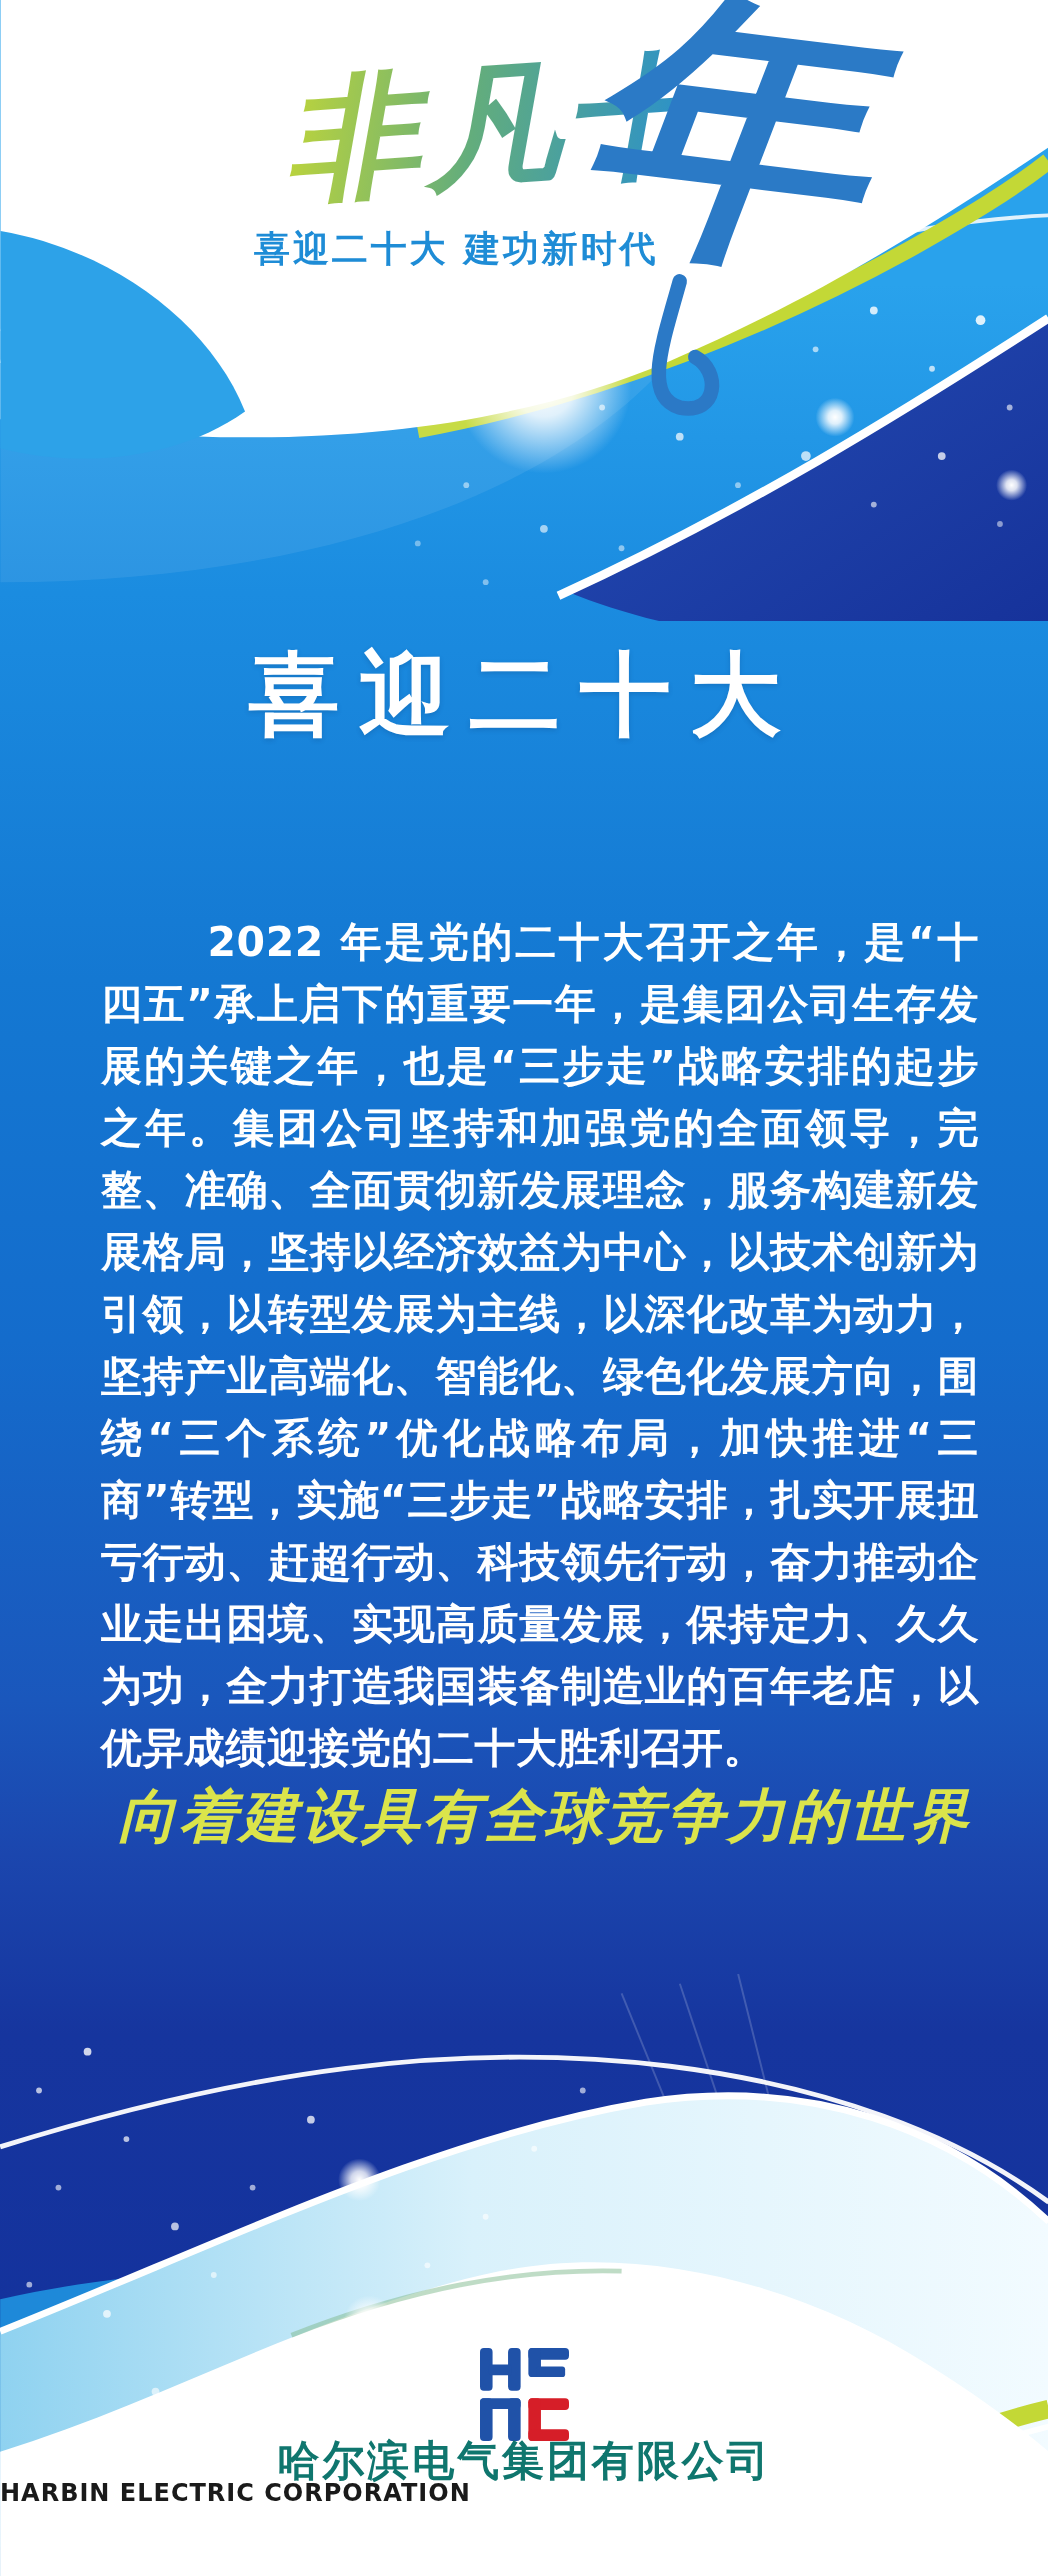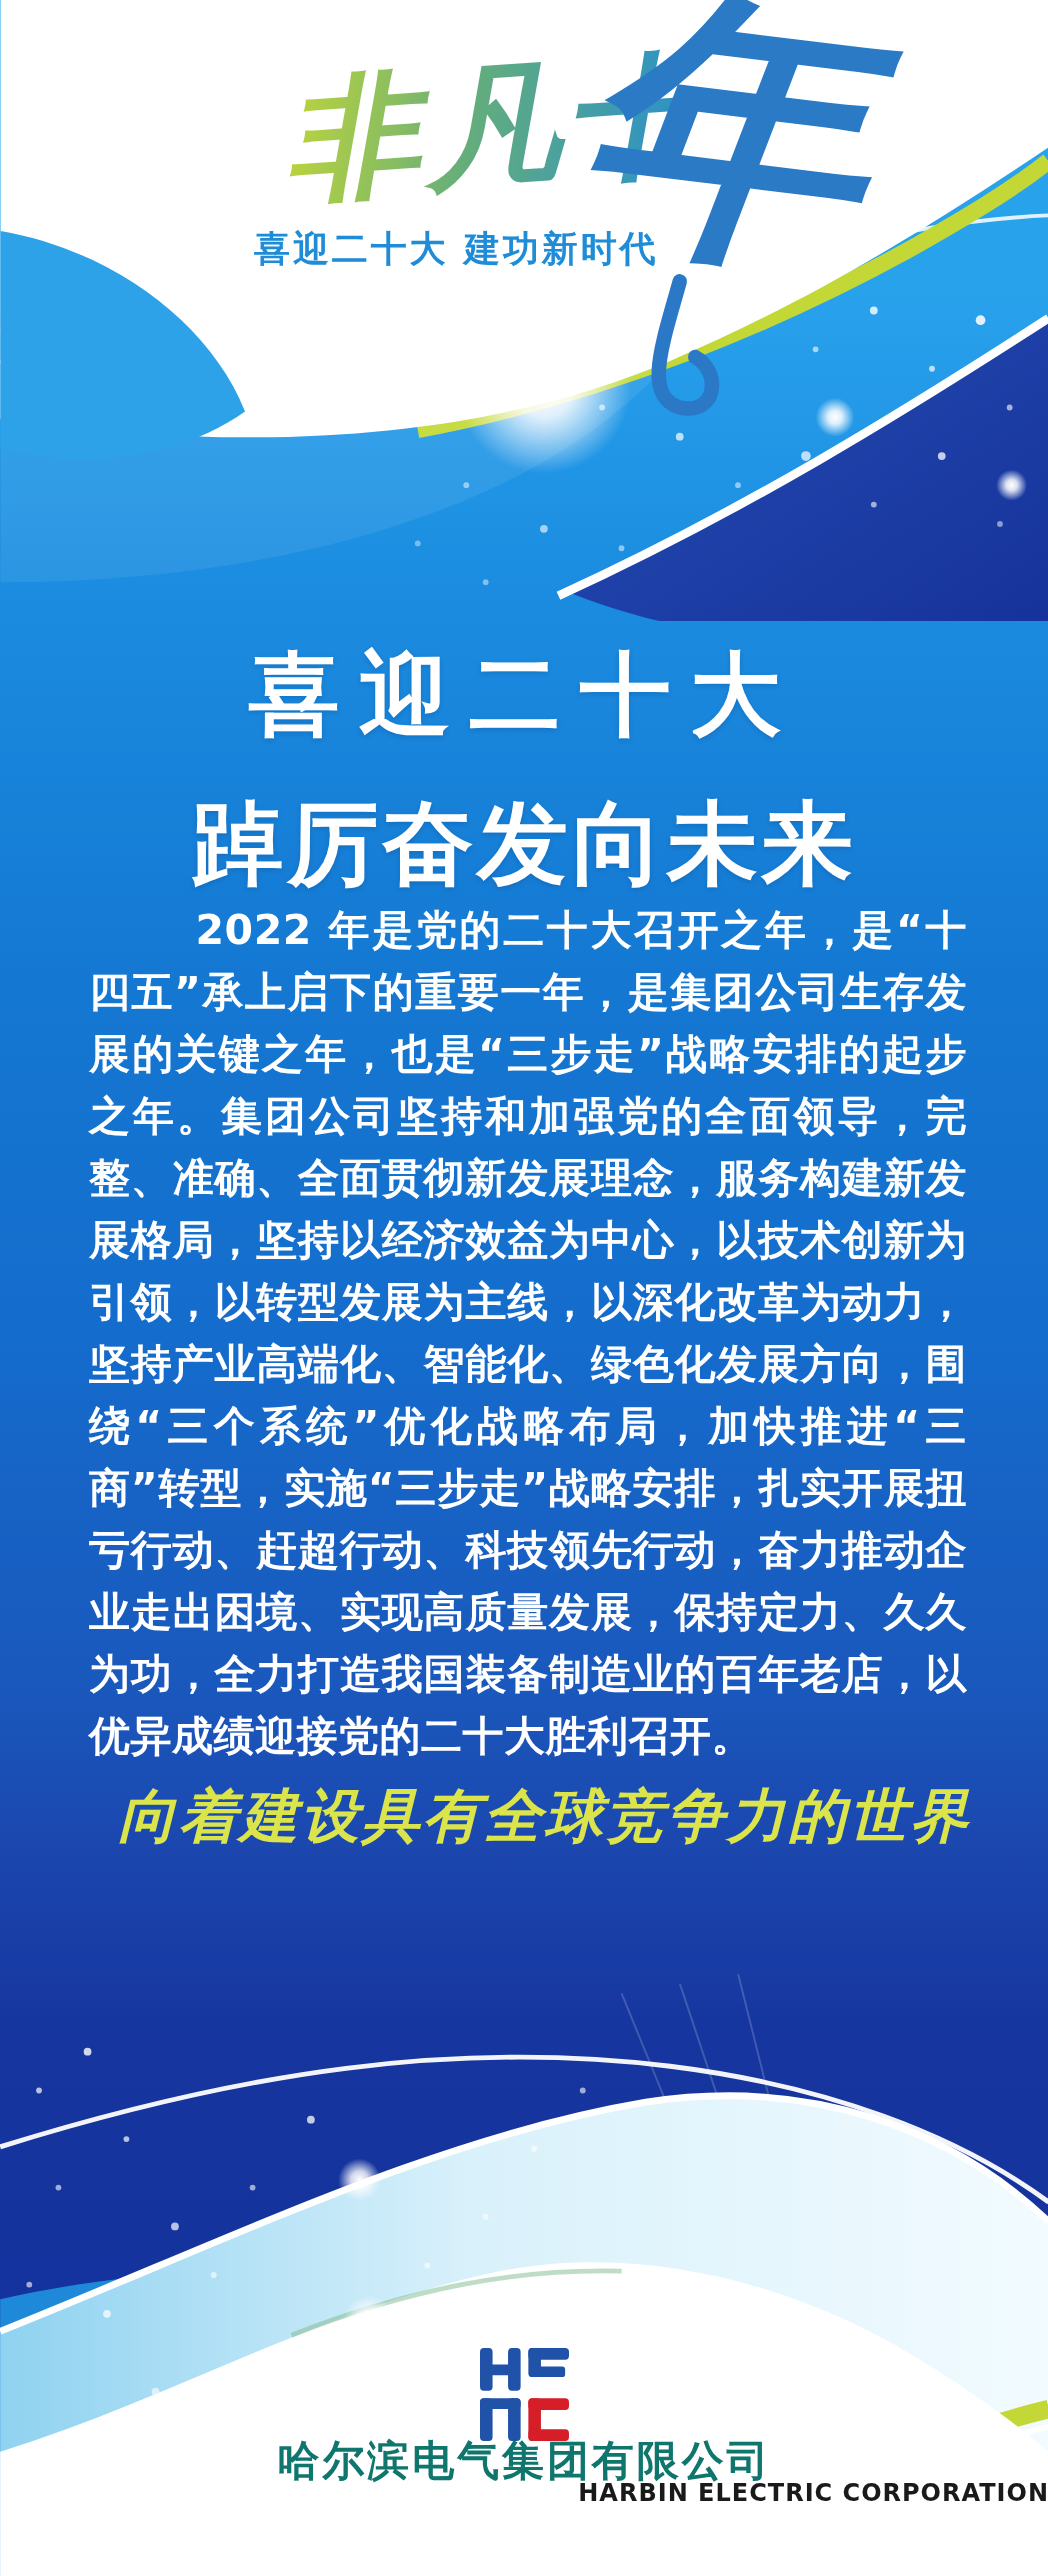--- a/index.html
+++ b/index.html
@@ -43,21 +43,21 @@
     position:absolute;left:0;top:621px;width:100%;z-index:4;
     text-align:center;color:#ffffff;
     font-family:"DejaVu Serif","Liberation Serif",serif;font-weight:900;
     text-shadow:0 1.9px 5.8px rgba(0,40,90,.18);
   }
   .hero .t1{font-size:91px;letter-spacing:19.4px;line-height:146px;}
   .hero .t2{font-size:91px;letter-spacing:3.9px;line-height:153px;}
 
   
   .body-text{
-    position:absolute;left:85px;top:895px;width:878px;z-index:4;margin:4px;
+    position:absolute;left:85px;top:895px;width:878px;z-index:4;margin:16px;
     color:#ffffff;font-size:41px;font-weight:600;line-height:62px;
     text-align:justify;text-indent:2.6em;letter-spacing:0.5px;
   }
 
   
   .slogan{
     position:absolute;left:0;top:1769px;width:100%;z-index:4;
     text-align:center;color:#dbe44b;
     font-family:"DejaVu Serif","Liberation Serif",serif;
     font-style:italic;font-weight:900;font-size:58px;line-height:94px;
@@ -69,21 +69,21 @@
   .logo{
     position:absolute;left:480px;top:2348px;width:89px;height:93px;z-index:6;
   }
   .company-cn{
     position:absolute;left:0;top:2433px;width:100%;z-index:6;
     text-align:center;color:#0f766e;font-size:42px;font-weight:800;
     letter-spacing:2.9px;
   }
   .company-en{
     position:absolute;left:0;top:2479px;width:100%;z-index:6;
-    text-align:right;color:#1a1a1a;font-size:24px;font-weight:800;
+    text-align:left;color:#1a1a1a;font-size:24px;font-weight:800;
     letter-spacing:1px;
   }
 </style>
 </head>
 <body>
 
 <div class="poster">
 
   <div class="bg"></div>
 
@@ -144,21 +144,20 @@
     <circle cx="860" cy="430" r="20" fill="url(#flare)"></circle>
     <circle cx="1042" cy="500" r="16" fill="url(#flare)"></circle>
   </svg>
 
   <div class="calli-left">非凡十</div>
   <div class="calli-right">年</div>
   <div class="subtitle">喜迎二十大 建功新时代</div>
 
   <div class="hero">
     <div class="t1">喜迎二十大</div>
-    <div class="t2">踔厉奋发向未来</div>
   </div>
 
   <p class="body-text">2022 年是党的二十大召开之年，是“十四五”承上启下的重要一年，是集团公司生存发展的关键之年，也是“三步走”战略安排的起步之年。集团公司坚持和加强党的全面领导，完整、准确、全面贯彻新发展理念，服务构建新发展格局，坚持以经济效益为中心，以技术创新为引领，以转型发展为主线，以深化改革为动力，坚持产业高端化、智能化、绿色化发展方向，围绕“三个系统”优化战略布局，加快推进“三商”转型，实施“三步走”战略安排，扎实开展扭亏行动、赶超行动、科技领先行动，奋力推动企业走出困境、实现高质量发展，保持定力、久久为功，全力打造我国装备制造业的百年老店，以优异成绩迎接党的二十大胜利召开。</p>
 
   <div class="slogan">
     <div>向着建设具有全球竞争力的世界</div>
   </div>
 
   <svg class="layer bottom-deco" width="1049" height="602" viewBox="0 0 1080 620" aria-hidden="true">
     <defs>

